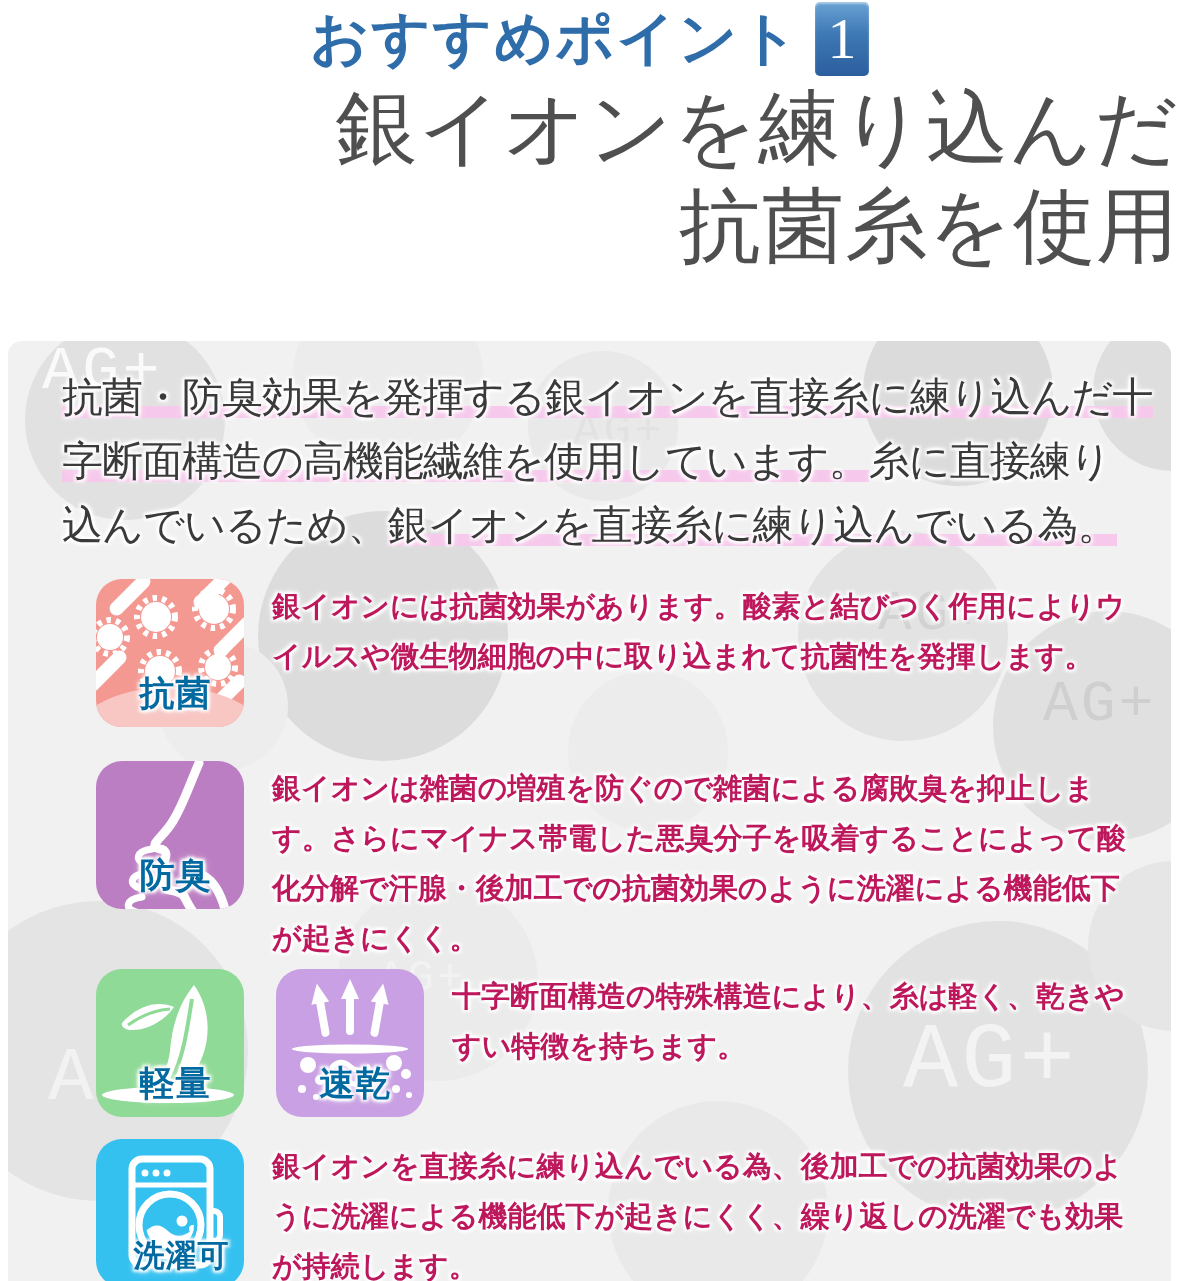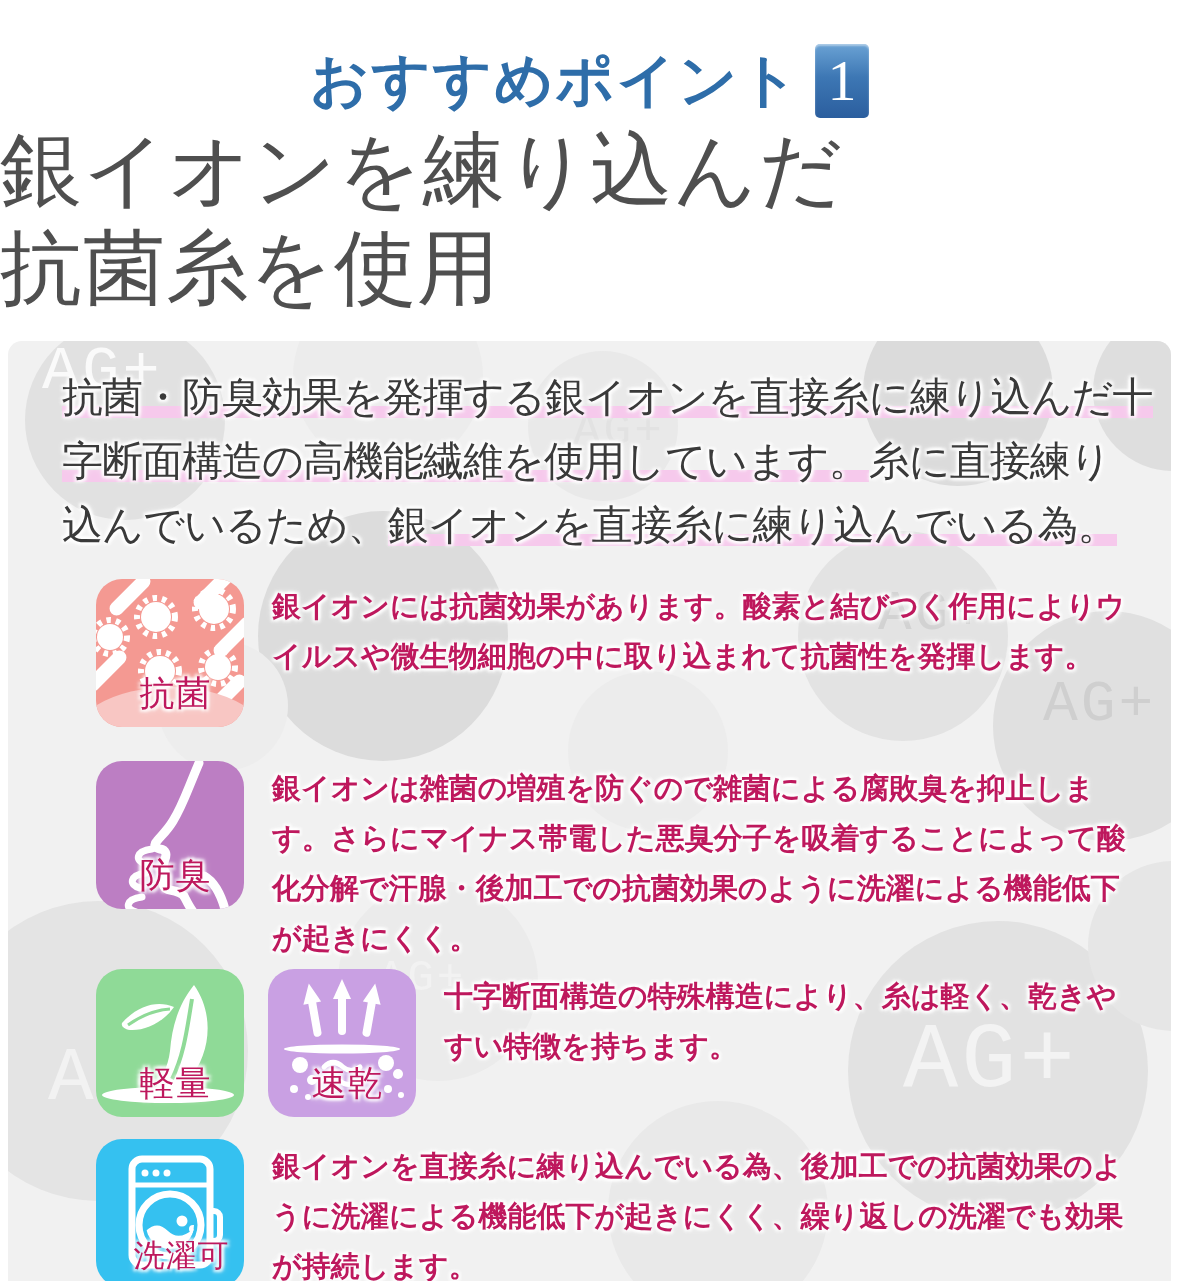--- a/index.html
+++ b/index.html
@@ -2,21 +2,21 @@
 <html><head>
 <meta charset="utf-8">
 <style>
   html,body{margin:0;padding:0;}
   body{
     width:1179px;height:1281px;position:relative;overflow:hidden;
     background:#ffffff;
     font-family:"Liberation Sans", sans-serif;
   }
   
-  .header{padding-top:14px;text-align:left;margin-top:28px;}
+  .header{padding-top:0;text-align:right;}
   .eyebrow-row{display:flex;align-items:center;justify-content:center;gap:14px;height:78px;}
   .eyebrow{
     font-family:"Liberation Serif", serif;
     font-size:58px;font-weight:600;color:#2e6da9;letter-spacing:2px;line-height:1;
   }
   .point-num{
     width:54px;height:74px;border-radius:5px;
     background:linear-gradient(180deg,#6aa2d4 0%,#3d77b4 45%,#2b5e9e 100%);
     box-shadow:inset 0 2px 2px rgba(255,255,255,.45);
     display:flex;align-items:center;justify-content:center;
@@ -49,30 +49,30 @@
   .mk{
     background:linear-gradient(180deg,rgba(0,0,0,0) 69%,#f6c9ec 69%,#f6c9ec 96%,rgba(0,0,0,0) 96%);
   }
   
   .feature-row{display:flex;align-items:flex-start;gap:28px;margin-left:34px;}
   .m1{margin-top:20px;} .m2{margin-top:34px;} .m3{margin-top:6px;} .m4{margin-top:22px;}
   .icon-wrap{position:relative;width:148px;height:148px;flex:0 0 auto;}
   .icon-wrap svg{display:block;}
   .icon-label{
     position:absolute;left:11px;right:0;bottom:10px;text-align:center;
-    font-size:35px;font-weight:normal;color:#be185d;letter-spacing:1px;
+    font-size:35px;font-weight:bold;color:#0369a1;letter-spacing:1px;
     text-shadow:-2px -2px 3px #fff,2px -2px 3px #fff,-2px 2px 3px #fff,2px 2px 3px #fff,0 0 8px #fff;
   }
   .icon-label.small{font-size:31px;padding-left:12px;}
   .feature-text{
     font-size:29px;line-height:50px;font-weight:bold;color:#be185d;letter-spacing:0px;
     padding-top:2px;max-width:872px;
     text-shadow:-2px -2px 3px #fff,2px -2px 3px #fff,-2px 2px 3px #fff,2px 2px 3px #fff,0 0 8px #fff;
   }
-  .icon-pair{display:flex;gap:24px;flex:0 0 auto;}
+  .icon-pair{display:flex;gap:32px;flex:0 0 auto;}
 </style>
 </head>
 <body>
 
 <div class="header">
   <div class="eyebrow-row">
     <span class="eyebrow">おすすめポイント</span>
     <span class="point-num">1</span>
   </div>
   <div class="heading">

